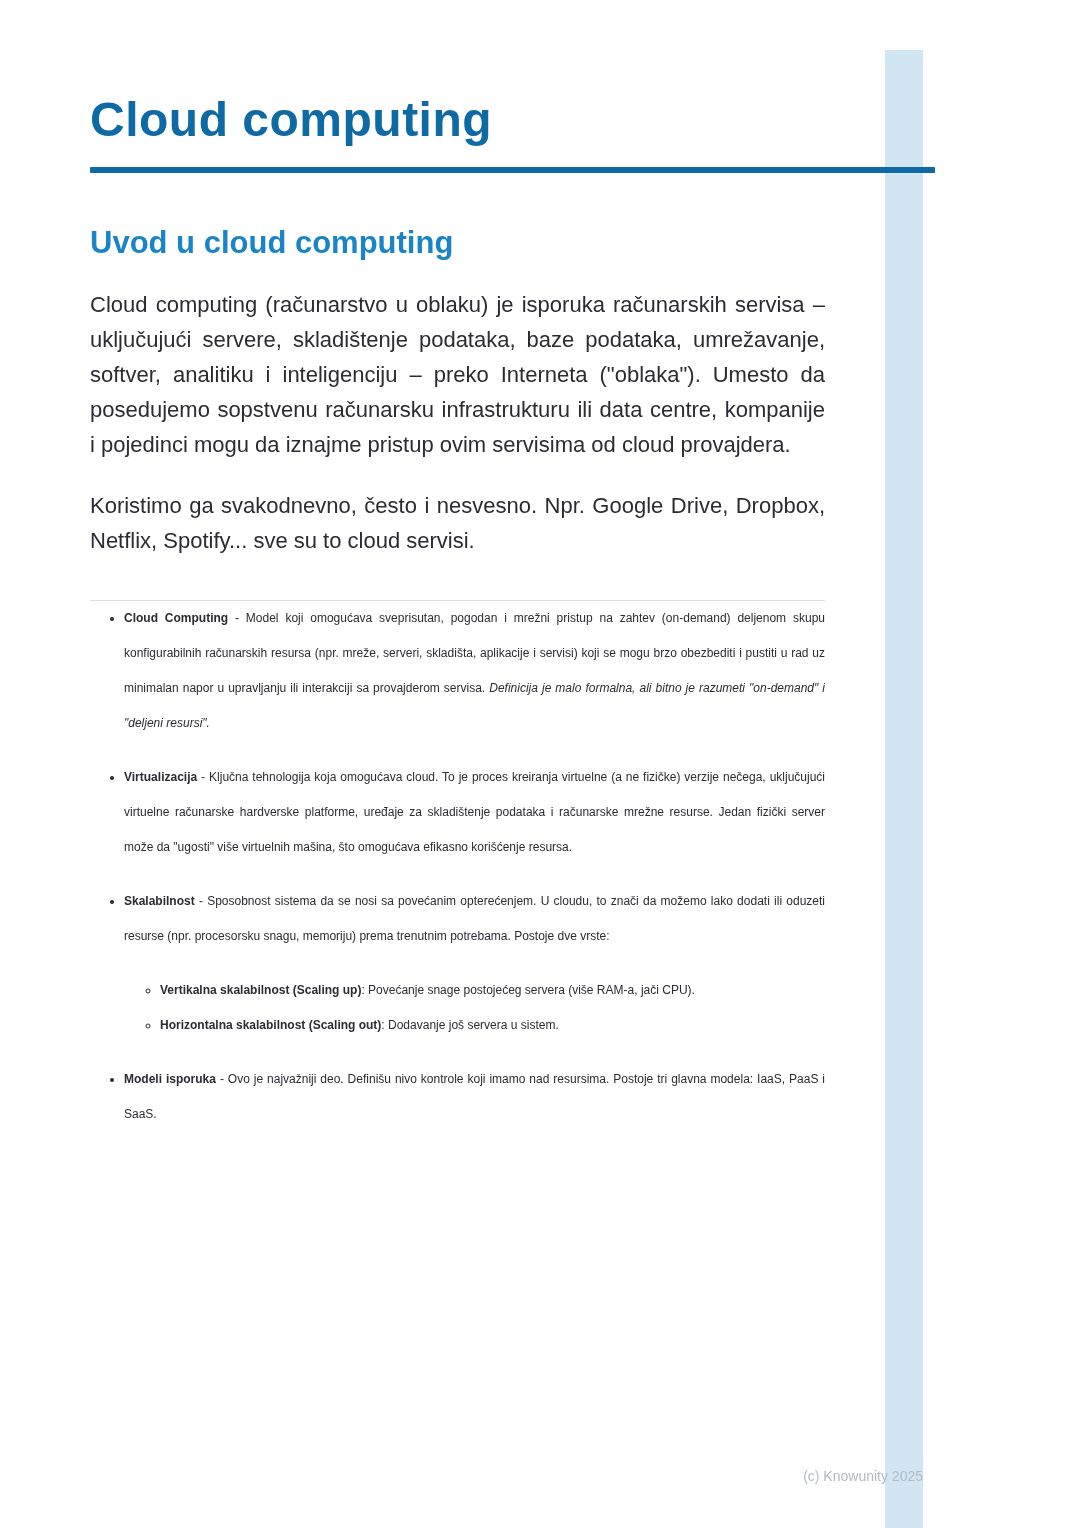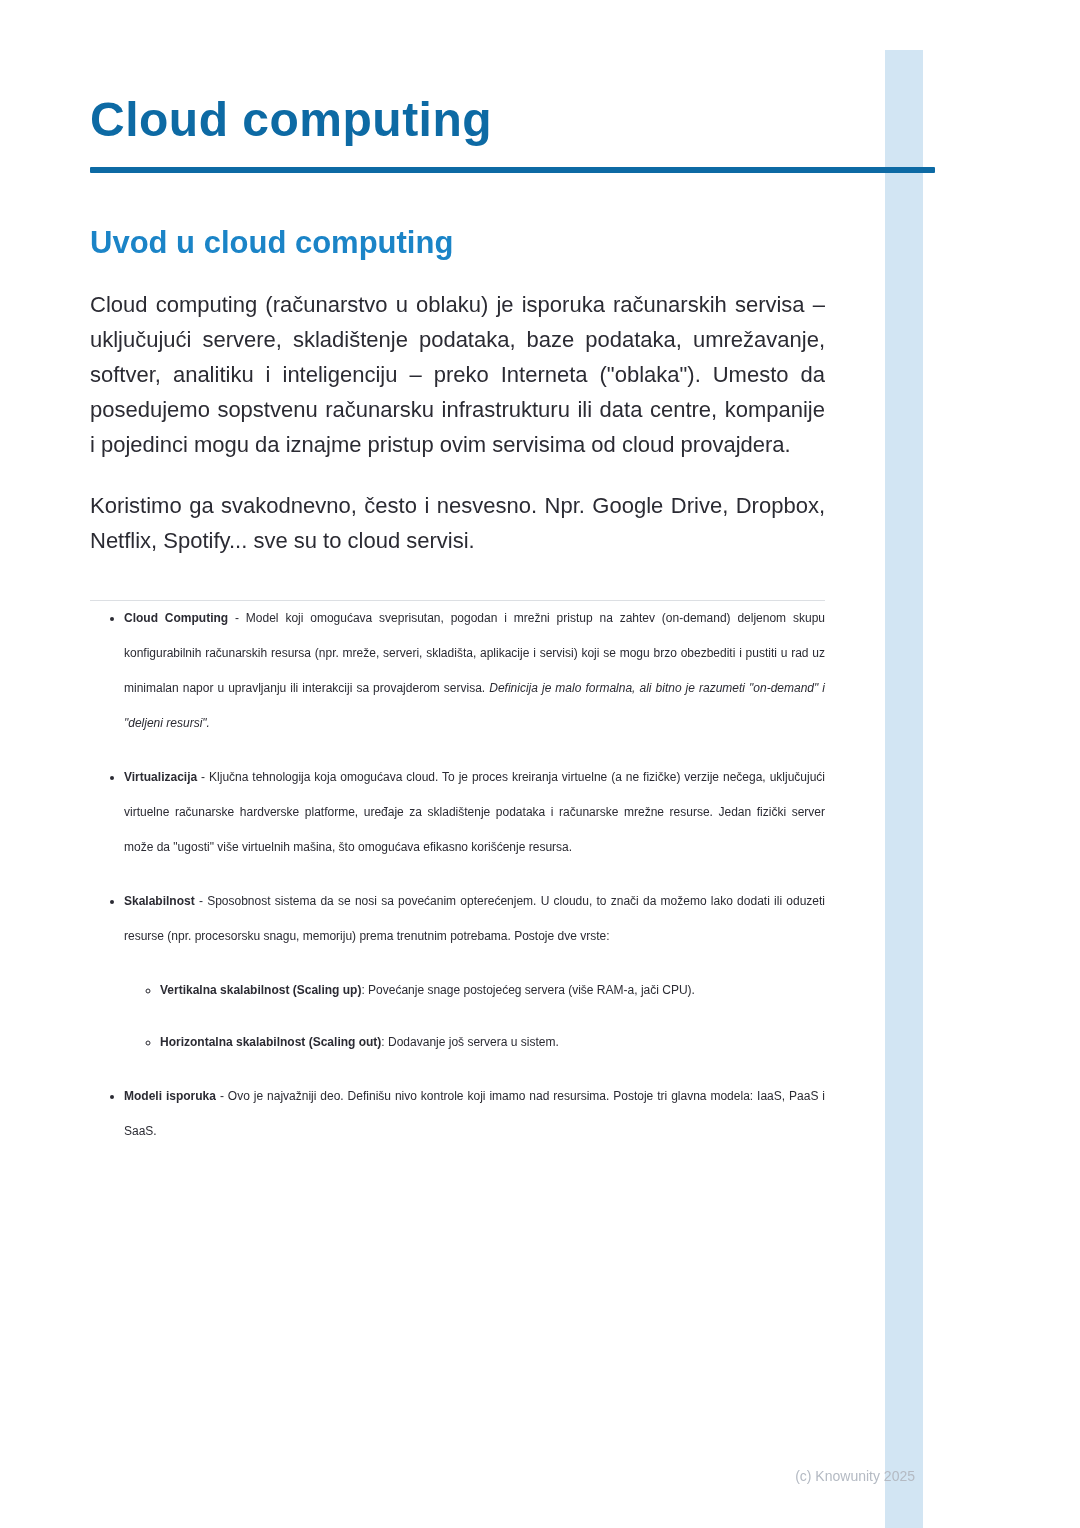--- a/index.html
+++ b/index.html
@@ -72,31 +72,30 @@
   }
   ul.key-list > li {
     margin-bottom: 19px;
     text-align: justify;
   }
   ul.sub-list {
     margin: 19px 0 0 0;
     padding-left: 36px;
   }
   ul.sub-list > li {
-    margin-bottom: 17px;
     text-align: justify;
   }
   ul.sub-list > li:last-child {
     margin-bottom: 0;
   }
   .term { font-weight: 700; }
   .em { font-style: italic; }
   .footer-copy {
     position: absolute;
-    right: 72px;
+    right: 64px;
     bottom: 44px;
     font-size: 14px;
     color: #b4bac3;
     z-index: 2;
   }
 </style>
 </head>
 <body>
 
 <div class="page">

